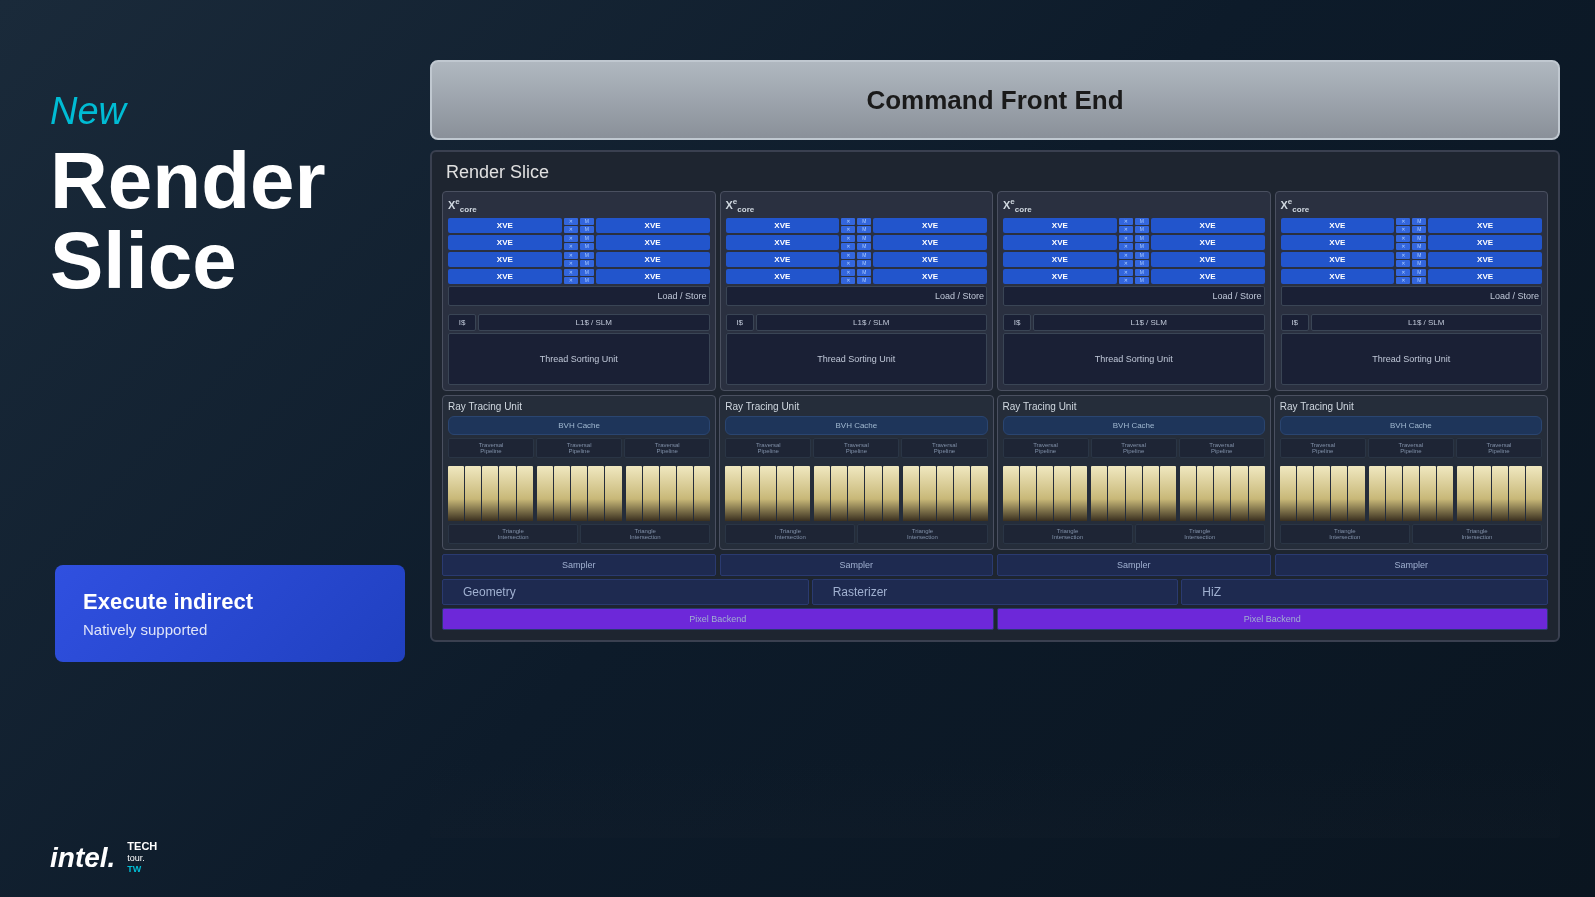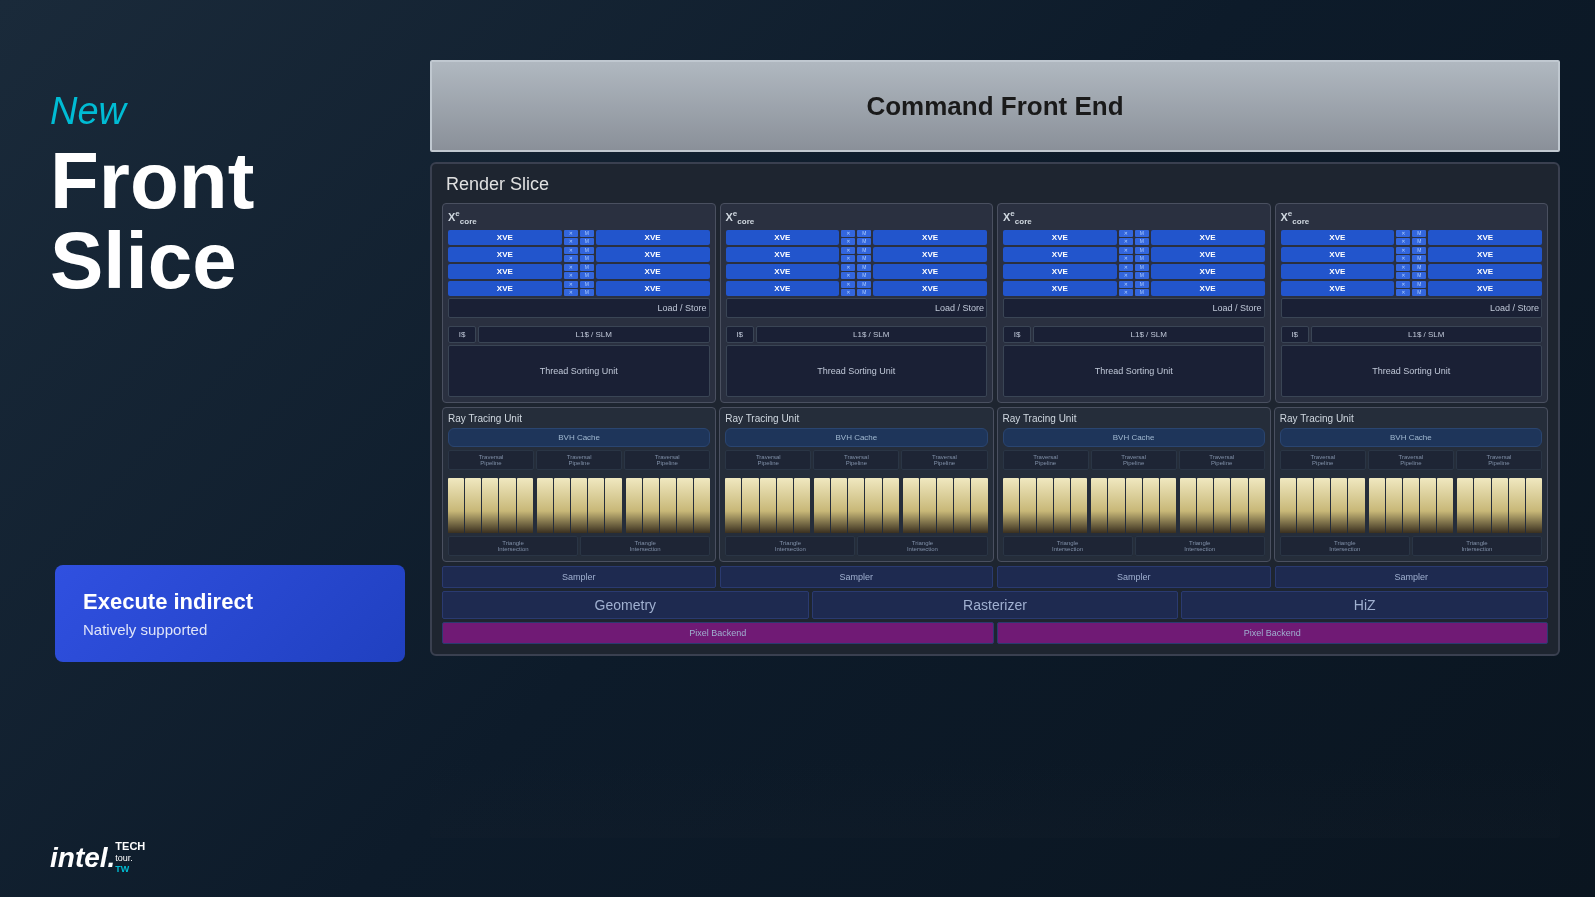--- a/index.html
+++ b/index.html
@@ -54,20 +54,21 @@
       color: rgba(255,255,255,0.85);
     }
 
     
     .intel-logo {
       position: absolute;
       bottom: 22px;
       left: 50px;
       display: flex;
       align-items: center;
+      gap: 12px;
       margin-top: 12px;
     }
     .intel-text {
       font-size: 28px;
       font-style: italic;
       font-weight: 700;
       color: white;
     }
     .tech-tour {
       display: flex;
@@ -82,22 +83,22 @@
       position: absolute;
       left: 430px;
       top: 60px;
       width: 1130px;
     }
 
     
     .cmd-front-end {
       background: linear-gradient(180deg, #b0b8c0 0%, #8a9099 100%);
       border: 2px solid #c0c8d0;
-      border-radius: 2px;
-      height: 92px;
+      border-radius: 8px;
+      height: 80px;
       display: flex;
       align-items: center;
       justify-content: center;
       margin-bottom: 10px;
     }
     .cmd-front-end-label {
       font-size: 26px;
       font-weight: 600;
       color: #1a1a1a;
     }
@@ -335,34 +336,34 @@
 
     .geo-rast-row {
       display: grid;
       grid-template-columns: 1fr 1fr 1fr;
       gap: 3px;
       margin-bottom: 3px;
     }
     .geo-cell {
       background: #1e2a50;
       border: 1px solid #2a3a70;
-      text-align: center;
-      font-size: 14px;
+      text-align: left;
+      font-size: 12px;
       color: #a0b0d0;
-      padding: 5px 2px;
+      padding: 5px 20px;
       border-radius: 2px;
     }
 
     .pixel-backend-row {
       display: grid;
       grid-template-columns: 1fr 1fr;
       gap: 3px;
     }
     .pixel-cell {
-      background: #701a75;
+      background: #6d28d9;
       border: 1px solid #2a3a70;
       text-align: center;
       font-size: 9px;
       color: #a0b0d0;
       padding: 5px 14px;
       border-radius: 2px;
     }
 
     
     .reflection {
@@ -376,21 +377,21 @@
       opacity: 0.3;
       border-radius: 4px;
     }
   </style>
 </head>
 <body>
 
 <div class="left-panel">
   <div class="label-new">New</div>
   <div class="label-title">
-    <span>Front</span><br>
+    <span>Render</span><br>
     <span>Slice</span>
   </div>
 </div>
 
 <div class="info-card">
   <div class="info-card-title">Execute indirect</div>
   <div class="info-card-sub">Natively supported</div>
 </div>
 
 <div class="intel-logo">

